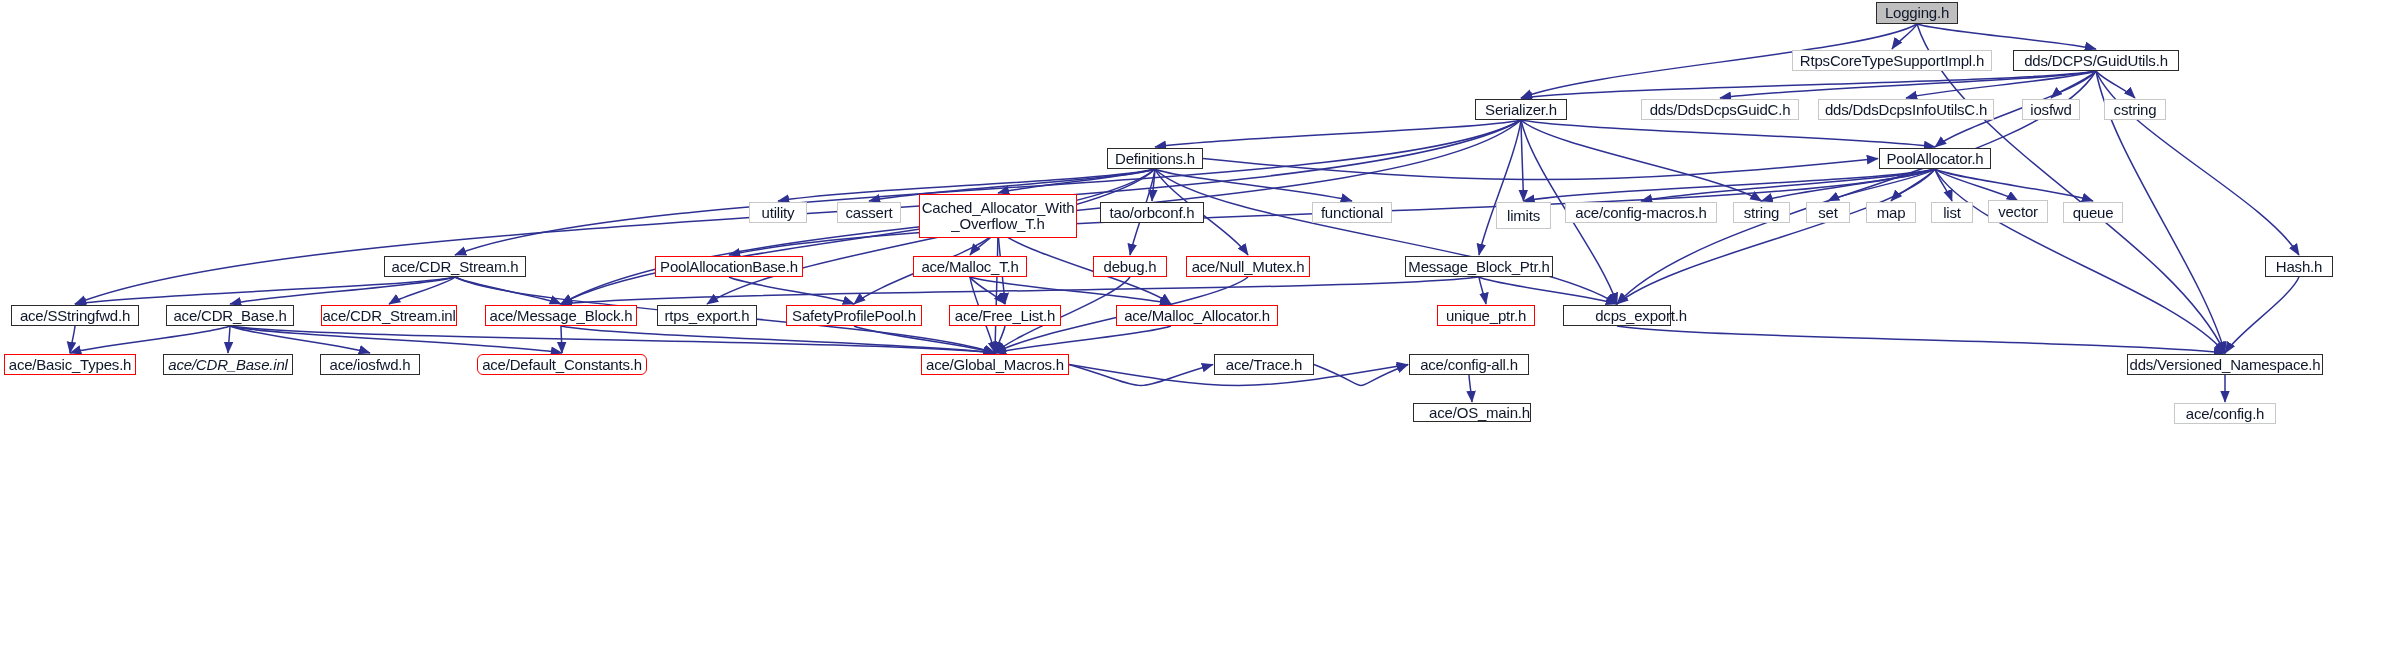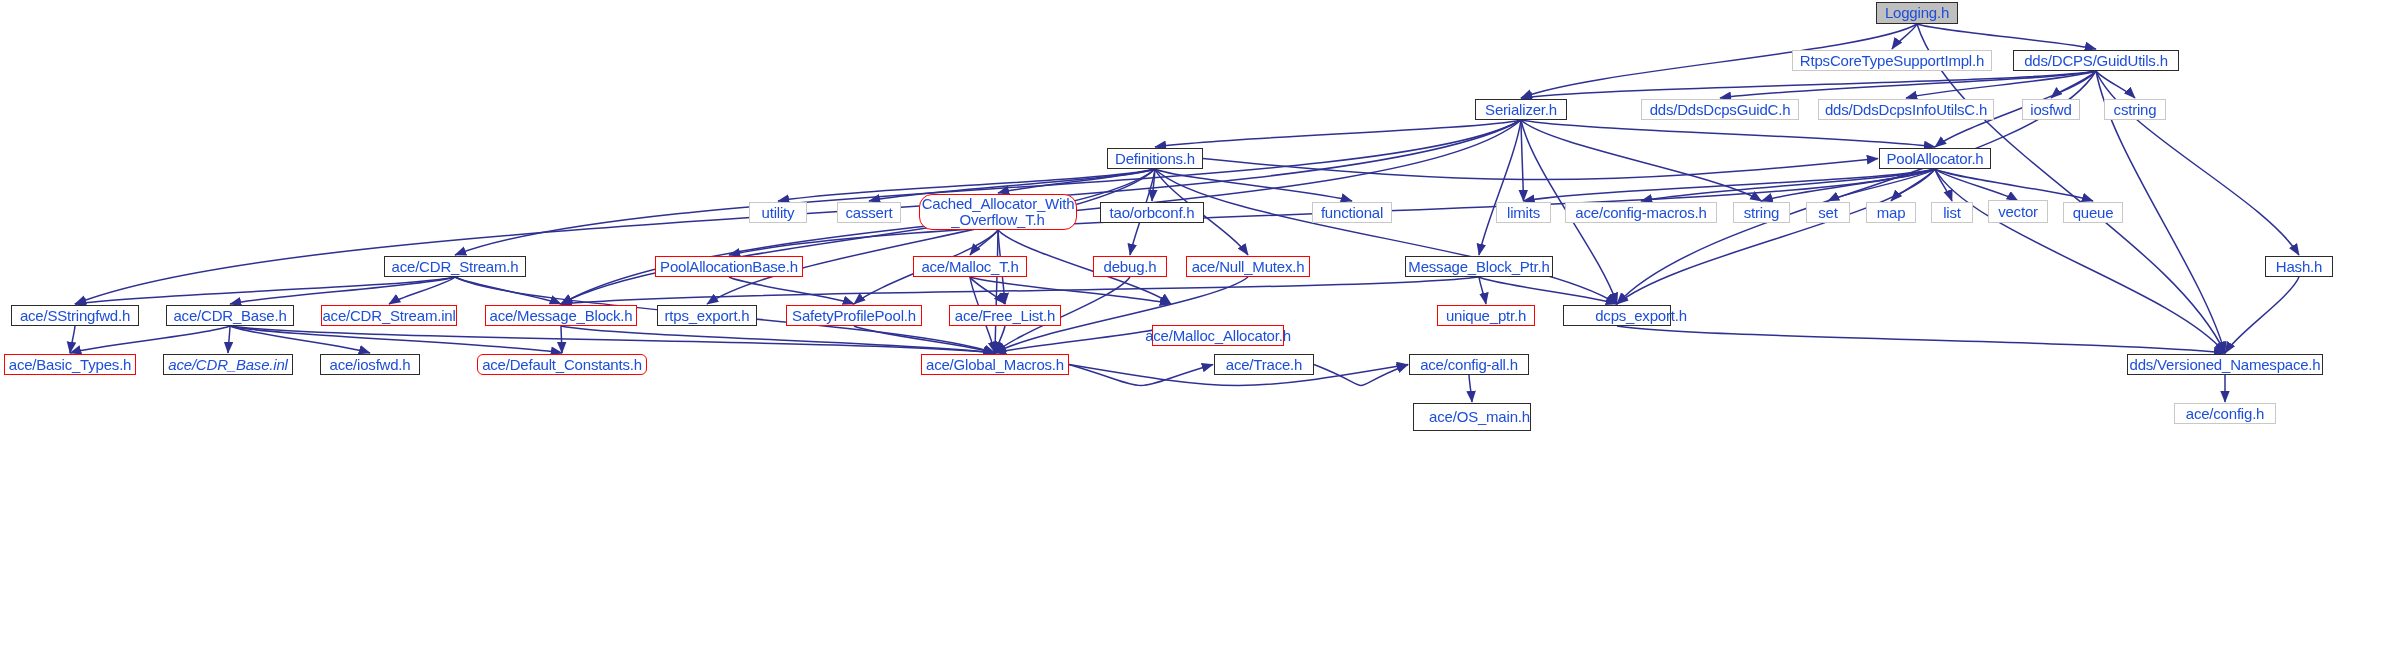--- a/index.html
+++ b/index.html
@@ -1,20 +1,20 @@
 <!DOCTYPE html>
 <html><head>
 <meta charset="utf-8">
 <style>
   html,body{margin:0;padding:0;background:#ffffff;}
   body{font-family:"Liberation Sans", sans-serif;}
   #graph-wrap{position:relative;width:2387px;height:649px;overflow:hidden;background:#fff;}
   svg#edges{position:absolute;left:0;top:0;width:2387px;height:649px;}
   .node{position:absolute;box-sizing:border-box;display:flex;align-items:center;justify-content:center;
-        text-align:center;background:#ffffff;font-size:15px;line-height:1.05;color:#1d4ed8;white-space:pre-line;
+        text-align:center;background:#ffffff;font-size:15px;line-height:1.05;color:#0f172a;white-space:pre-line;
         letter-spacing:-0.2px;}
   .node.b-gray{border:1px solid #c8c8c8;}
   .node.b-black{border:1.6px solid #2b2b2b;}
   .node.b-red{border:1.6px solid #ff0000;}
   .node.fill-gray{background:#bfbfbf;}
   .node span{display:block;padding:0 4px;}
 </style>
 </head>
 <body>
 
@@ -115,25 +115,25 @@
       <div class="node b-black" style="left: 2013px; top: 50px; width: 166px; height: 21px;"><span>dds/DCPS/GuidUtils.h</span></div>
       <div class="node b-black" style="left: 1475px; top: 99px; width: 92px; height: 21px;"><span>Serializer.h</span></div>
       <div class="node b-gray" style="left: 1641px; top: 99px; width: 158px; height: 21px;"><span>dds/DdsDcpsGuidC.h</span></div>
       <div class="node b-gray" style="left: 1818px; top: 99px; width: 176px; height: 21px;"><span>dds/DdsDcpsInfoUtilsC.h</span></div>
       <div class="node b-gray" style="left: 2022px; top: 99px; width: 58px; height: 21px;"><span>iosfwd</span></div>
       <div class="node b-gray" style="left: 2104px; top: 99px; width: 62px; height: 21px;"><span>cstring</span></div>
       <div class="node b-black" style="left: 1107px; top: 148px; width: 96px; height: 21px;"><span>Definitions.h</span></div>
       <div class="node b-black" style="left: 1879px; top: 148px; width: 112px; height: 21px;"><span>PoolAllocator.h</span></div>
       <div class="node b-gray" style="left: 749px; top: 202px; width: 58px; height: 21px;"><span>utility</span></div>
       <div class="node b-gray" style="left: 837px; top: 202px; width: 64px; height: 21px;"><span>cassert</span></div>
-      <div class="node b-red" style="left: 919px; top: 194px; width: 158px; height: 36px; border-radius: 13px;"><span>Cached_Allocator_With
+      <div class="node b-red" style="left: 919px; top: 194px; width: 158px; height: 44px;"><span>Cached_Allocator_With
 _Overflow_T.h</span></div>
       <div class="node b-black" style="left: 1100px; top: 202px; width: 104px; height: 21px;"><span>tao/orbconf.h</span></div>
       <div class="node b-gray" style="left: 1312px; top: 202px; width: 80px; height: 21px;"><span>functional</span></div>
-      <div class="node b-gray" style="left: 1496px; top: 202px; width: 55px; height: 21px;"><span>limits</span></div>
+      <div class="node b-gray" style="left: 1496px; top: 202px; width: 55px; height: 27px;"><span>limits</span></div>
       <div class="node b-gray" style="left: 1565px; top: 202px; width: 152px; height: 21px;"><span>ace/config-macros.h</span></div>
       <div class="node b-gray" style="left: 1733px; top: 202px; width: 57px; height: 21px;"><span>string</span></div>
       <div class="node b-gray" style="left: 1806px; top: 202px; width: 44px; height: 21px;"><span>set</span></div>
       <div class="node b-gray" style="left: 1866px; top: 202px; width: 50px; height: 21px;"><span>map</span></div>
       <div class="node b-gray" style="left: 1931px; top: 202px; width: 42px; height: 21px;"><span>list</span></div>
       <div class="node b-gray" style="left: 1988px; top: 200px; width: 60px; height: 23px;"><span>vector</span></div>
       <div class="node b-gray" style="left: 2063px; top: 202px; width: 60px; height: 21px;"><span>queue</span></div>
       <div class="node b-black" style="left: 384px; top: 256px; width: 142px; height: 21px;"><span>ace/CDR_Stream.h</span></div>
       <div class="node b-red" style="left: 655px; top: 256px; width: 148px; height: 21px;"><span>PoolAllocationBase.h</span></div>
       <div class="node b-red" style="left: 913px; top: 256px; width: 114px; height: 21px;"><span>ace/Malloc_T.h</span></div>
@@ -141,27 +141,27 @@
       <div class="node b-red" style="left: 1186px; top: 256px; width: 124px; height: 21px;"><span>ace/Null_Mutex.h</span></div>
       <div class="node b-black" style="left: 1405px; top: 256px; width: 148px; height: 21px;"><span>Message_Block_Ptr.h</span></div>
       <div class="node b-black" style="left: 2265px; top: 256px; width: 68px; height: 21px;"><span>Hash.h</span></div>
       <div class="node b-black" style="left: 11px; top: 305px; width: 128px; height: 21px;"><span>ace/SStringfwd.h</span></div>
       <div class="node b-black" style="left: 166px; top: 305px; width: 128px; height: 21px;"><span>ace/CDR_Base.h</span></div>
       <div class="node b-red" style="left: 321px; top: 305px; width: 136px; height: 21px;"><span>ace/CDR_Stream.inl</span></div>
       <div class="node b-red" style="left: 485px; top: 305px; width: 152px; height: 21px;"><span>ace/Message_Block.h</span></div>
       <div class="node b-black" style="left: 657px; top: 305px; width: 100px; height: 21px;"><span>rtps_export.h</span></div>
       <div class="node b-red" style="left: 786px; top: 305px; width: 136px; height: 21px;"><span>SafetyProfilePool.h</span></div>
       <div class="node b-red" style="left: 949px; top: 305px; width: 112px; height: 21px;"><span>ace/Free_List.h</span></div>
-      <div class="node b-red" style="left: 1152px; top: 305px; width: 132px; height: 21px; margin-top: 20px;"><span>ace/Malloc_Allocator.h</span></div>
+      <div class="node b-red" style="left: 1116px; top: 305px; width: 162px; height: 21px;"><span>ace/Malloc_Allocator.h</span></div>
       <div class="node b-red" style="left: 1437px; top: 305px; width: 98px; height: 21px;"><span>unique_ptr.h</span></div>
       <div class="node b-black" style="left: 1563px; top: 305px; width: 108px; height: 21px; padding-left: 48px;"><span>dcps_export.h</span></div>
       <div class="node b-red" style="left: 4px; top: 354px; width: 132px; height: 21px;"><span>ace/Basic_Types.h</span></div>
       <div class="node b-black" style="left: 163px; top: 354px; width: 130px; height: 21px; font-style: italic;"><span>ace/CDR_Base.inl</span></div>
       <div class="node b-black" style="left: 320px; top: 354px; width: 100px; height: 21px;"><span>ace/iosfwd.h</span></div>
       <div class="node b-red" style="left: 477px; top: 354px; width: 170px; height: 21px; border-radius: 6px;"><span>ace/Default_Constants.h</span></div>
       <div class="node b-red" style="left: 921px; top: 354px; width: 148px; height: 21px;"><span>ace/Global_Macros.h</span></div>
       <div class="node b-black" style="left: 1214px; top: 354px; width: 100px; height: 21px;"><span>ace/Trace.h</span></div>
       <div class="node b-black" style="left: 1409px; top: 354px; width: 120px; height: 21px;"><span>ace/config-all.h</span></div>
       <div class="node b-black" style="left: 2127px; top: 354px; width: 196px; height: 21px;"><span>dds/Versioned_Namespace.h</span></div>
-      <div class="node b-black" style="left: 1413px; top: 403px; width: 118px; height: 28px; padding-left: 15px;"><span>ace/OS_main.h</span></div>
+      <div class="node b-black" style="left: 1413px; top: 403px; width: 118px; height: 19px; padding-left: 15px;"><span>ace/OS_main.h</span></div>
       <div class="node b-gray" style="left: 2174px; top: 403px; width: 102px; height: 21px;"><span>ace/config.h</span></div>
     </div>
 </div>
 
 </body></html>

